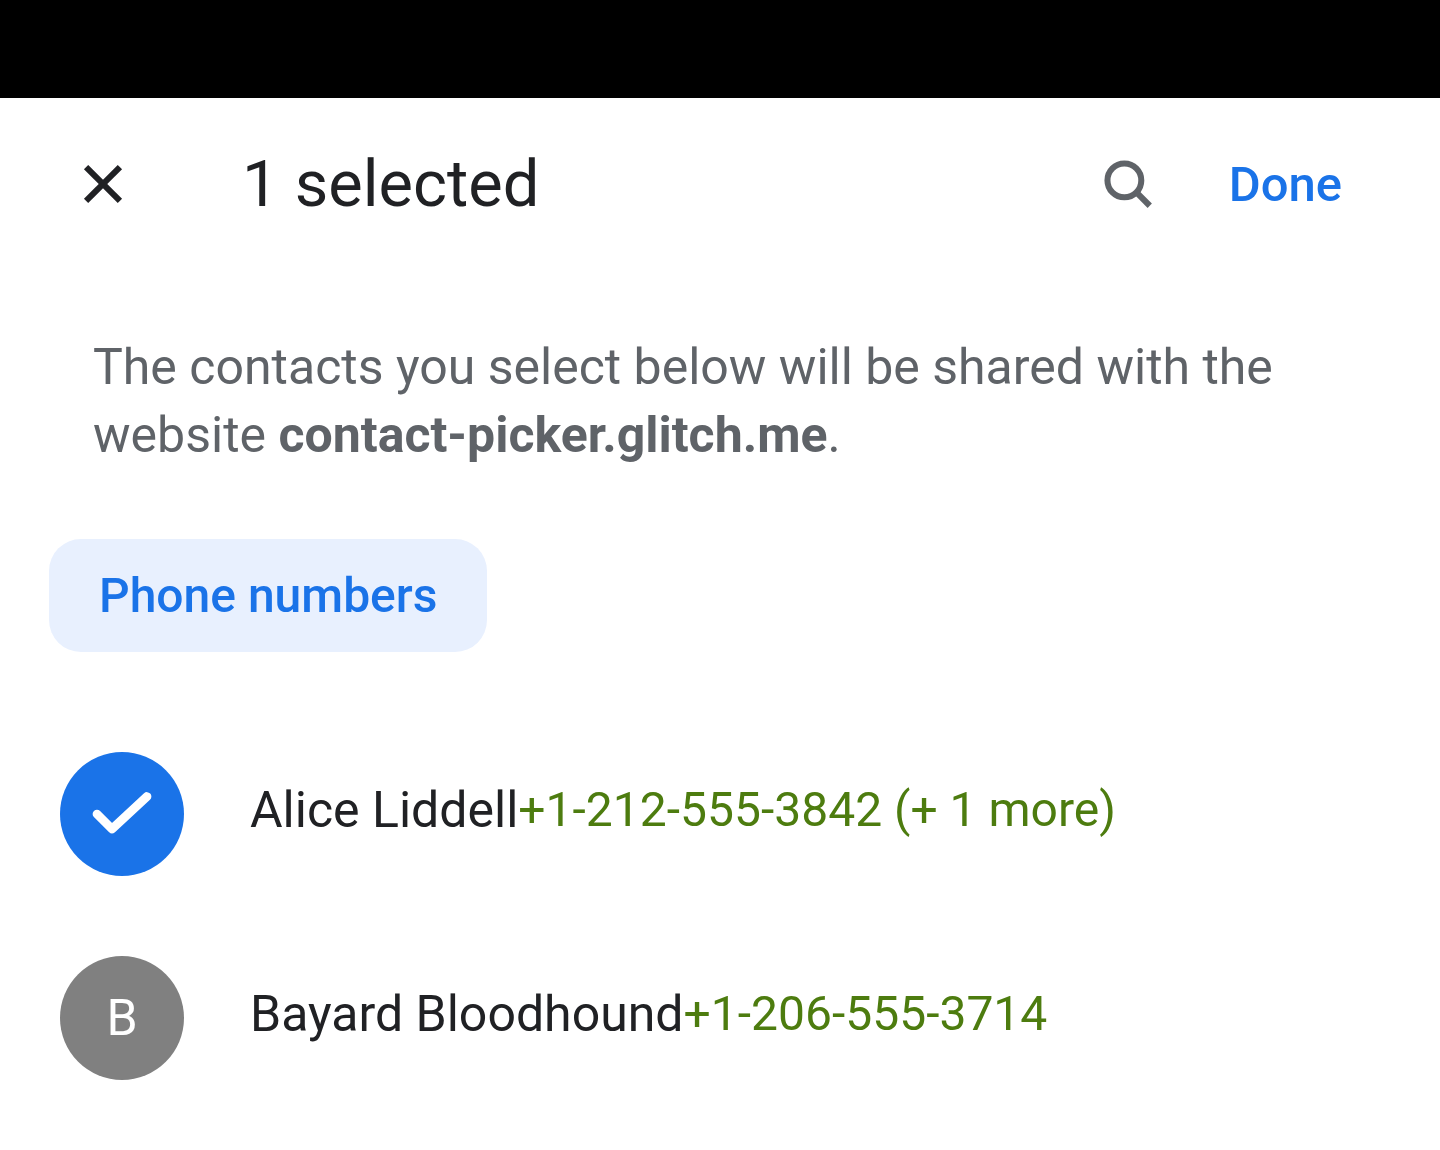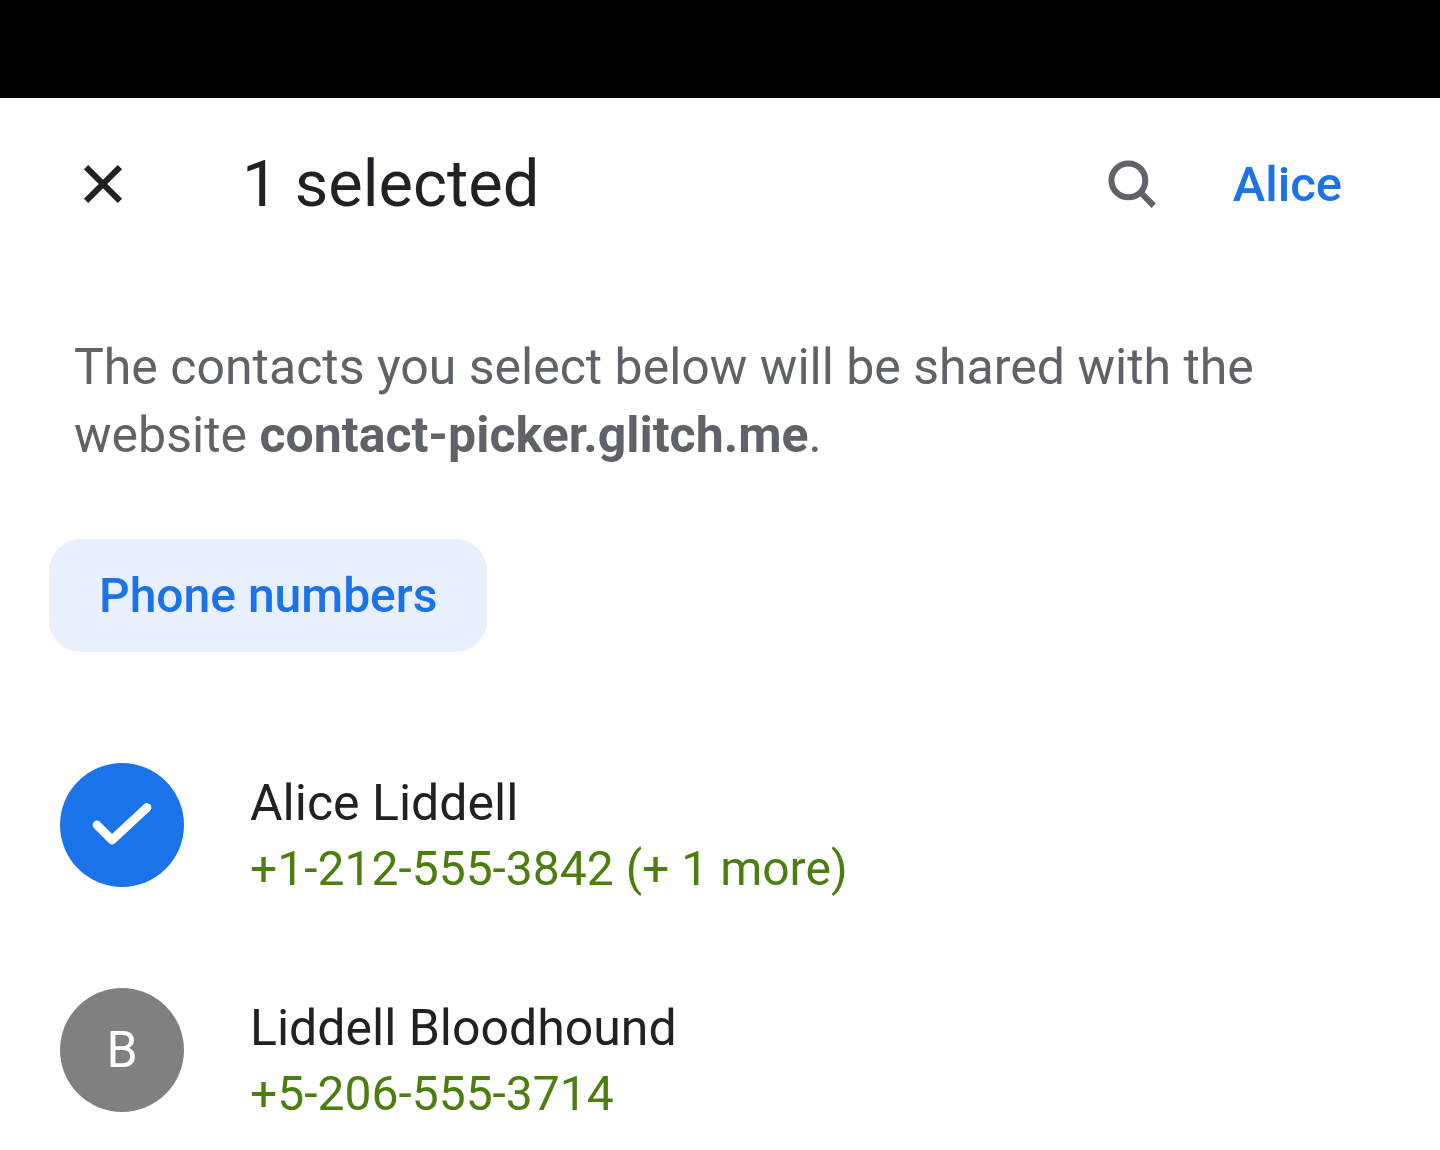--- a/index.html
+++ b/index.html
@@ -58,20 +58,21 @@
       font-weight: 500;
       color: #1a73e8;
       cursor: pointer;
       padding-right: 24px;
     }
     .description {
       padding: 74px 74px 0 74px;
       font-size: 50px;
       color: #5f6368;
       line-height: 1.35;
+      margin-left: 19px;
     }
     .description .domain {
       font-weight: 700;
       color: #5f6368;
     }
     .chip-container {
       padding: 70px 74px 0 49px;
     }
     .chip {
       display: inline-block;
@@ -109,22 +110,21 @@
       height: 48px;
     }
     .avatar-letter {
       background: #808080;
       color: #ffffff;
       font-size: 50px;
       font-weight: 400;
     }
     .contact-info {
       display: flex;
-      flex-direction: column;
-      margin-top: 22px;
+      flex-direction: row;
     }
     .contact-name {
       font-size: 50px;
       color: #202124;
       font-weight: 400;
       margin-bottom: 8px;
     }
     .contact-phone {
       font-size: 48px;
       color: #4d7c0f;
@@ -143,21 +143,21 @@
       <line x1="19" y1="5" x2="5" y2="19"></line>
     </svg>
   </div>
   <div class="header-title">1 selected</div>
   <div class="search-btn">
     <svg viewBox="0 0 24 24" fill="none" stroke="#5f6368" stroke-width="2.5">
       <circle cx="10.5" cy="10.5" r="7"></circle>
       <line x1="21" y1="21" x2="15.5" y2="15.5"></line>
     </svg>
   </div>
-  <div class="done-btn">Alice</div>
+  <div class="done-btn">Done</div>
 </div>
 
 <div class="description">
   <span>The contacts you select below will be shared with the website </span><span class="domain">contact-picker.glitch.me</span><span>.</span>
 </div>
 
 <div class="chip-container">
   <div class="chip">Phone numbers</div>
 </div>
 
@@ -170,17 +170,17 @@
     </div>
     <div class="contact-info">
       <div class="contact-name">Alice Liddell</div>
       <div class="contact-phone">+1-212-555-3842 (+ 1 more)</div>
     </div>
   </div>
 
   <div class="contact-item">
     <div class="contact-avatar avatar-letter">B</div>
     <div class="contact-info">
-      <div class="contact-name">Liddell Bloodhound</div>
-      <div class="contact-phone">+5-206-555-3714</div>
+      <div class="contact-name">Bayard Bloodhound</div>
+      <div class="contact-phone">+1-206-555-3714</div>
     </div>
   </div>
 </div>
 
 </body></html>

